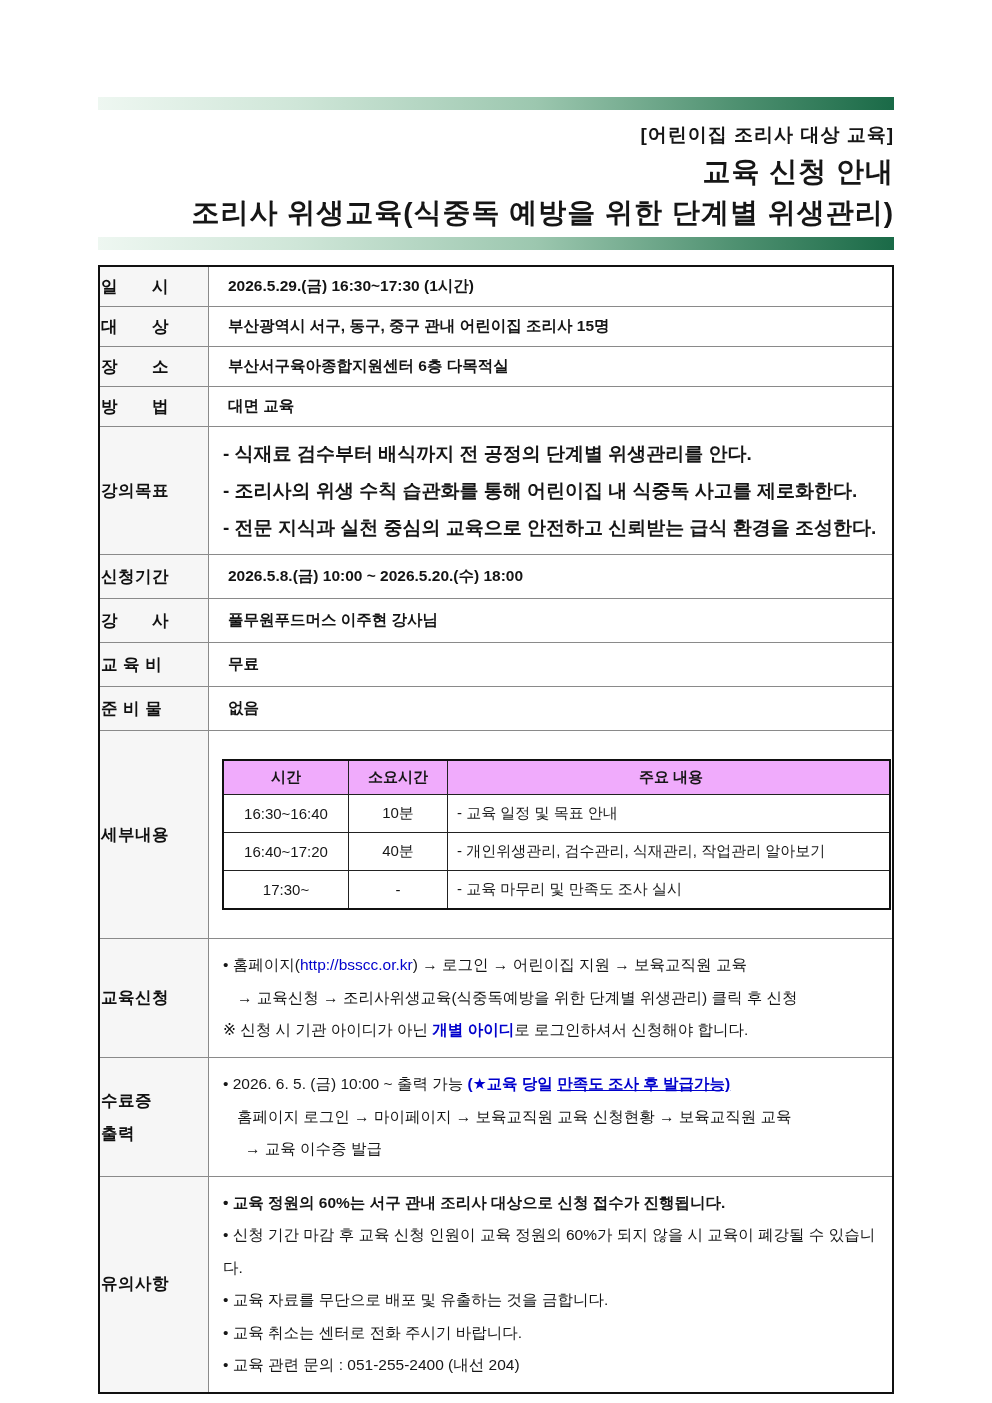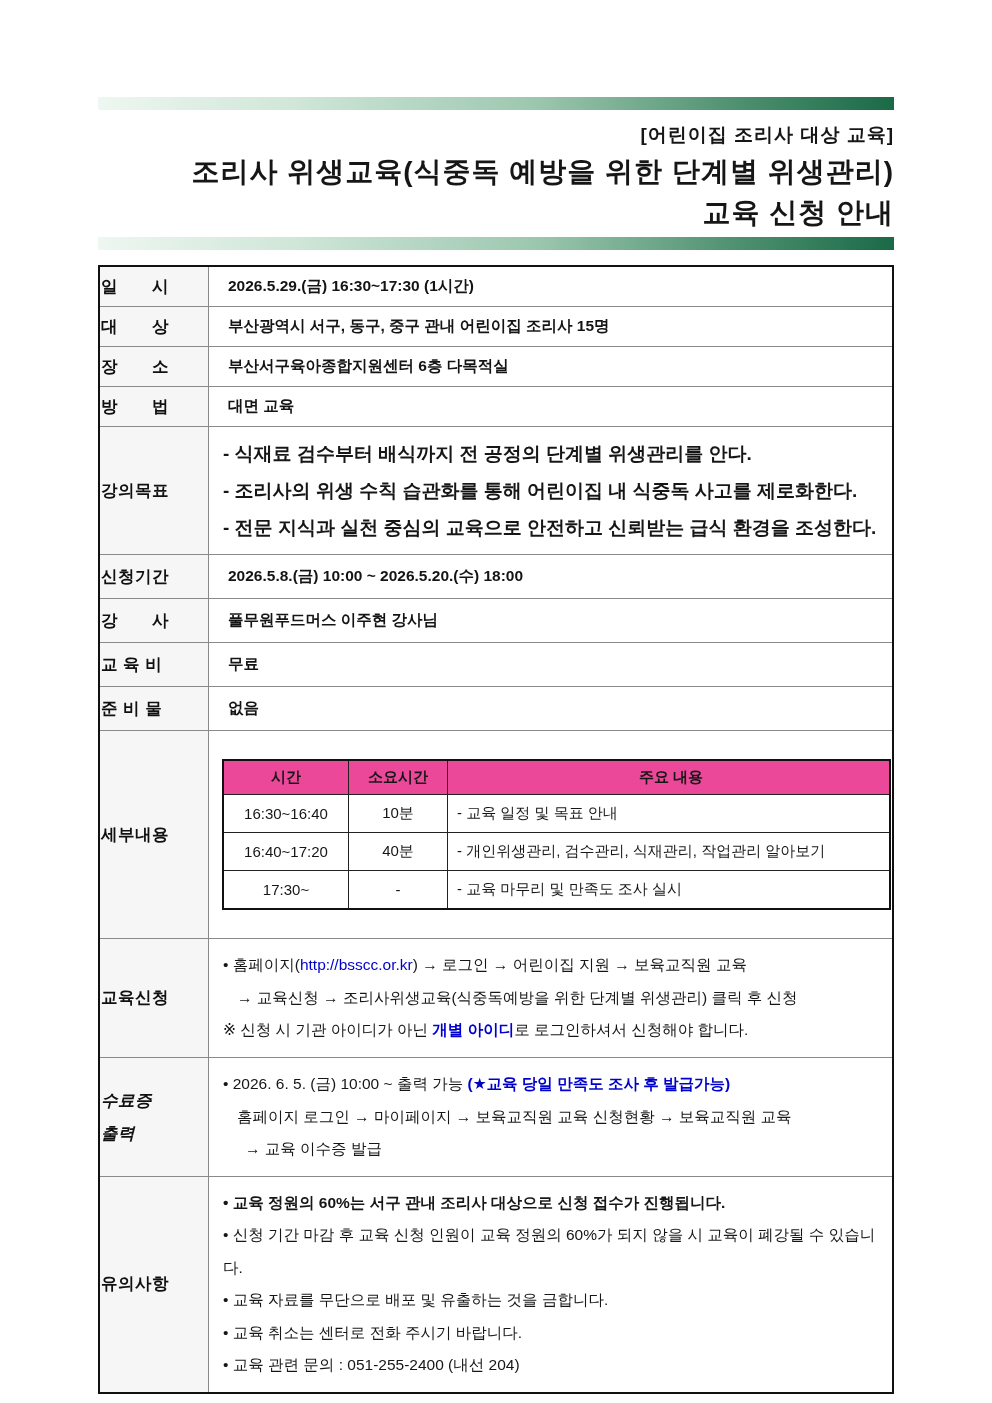--- a/index.html
+++ b/index.html
@@ -9,49 +9,49 @@
   .grad-bar{height:13px;width:100%;background:linear-gradient(90deg,#eef7f1 0%,#cfe6d8 25%,#9cc7af 55%,#4f9171 80%,#1a6a47 100%);}
   .title-block{text-align:right;padding:6px 0 4px 0;}
   .subtitle{font-size:19px;font-weight:700;letter-spacing:1px;margin:6px 0 4px 0;}
   .main-title{font-size:28px;font-weight:800;letter-spacing:1px;line-height:1.45;margin:0;}
 
   table.info{width:100%;border-collapse:collapse;border:2px solid #111;table-layout:fixed;margin-top:15px;}
   table.info td{border:1px solid #8a8a8a;vertical-align:middle;}
   td.lbl{width:106px;background:#f6f6f6;text-align:left;font-weight:700;font-size:16.5px;color:#101010;letter-spacing:.5px;}
   td.val{padding:5px 10px 5px 19px;font-size:15.5px;font-weight:600;color:#141414;}
   .h40{height:37px;} .h41{height:41px;} .h90{height:92px;} .hsched{height:205px;}
-  .happly{height:106px;margin-left:48px;} .hcert{height:103px;font-style:italic;} .hnotes{height:163px;}
+  .happly{height:106px;margin-left:48px;} .hcert{height:103px;} .hnotes{height:163px;}
 
   td.val-lines{padding:8px 10px 8px 14px;font-weight:700;font-size:19px;line-height:1.95;}
   td.par{padding:10px 12px 10px 14px;font-weight:500;font-size:15.5px;line-height:2.1;vertical-align:middle;margin-left:28px;}
   .indent1{padding-left:14px;}
   .indent2{padding-left:22px;}
   .blue{color:#0000cc;}
   .blue-b{color:#0000cc;font-weight:700;}
-  .u{}
+  .u{text-decoration:underline;}
   .bold{font-weight:700;}
   .lbl-2line{line-height:2.0;}
 
   table.sched{border-collapse:collapse;border:2px solid #111;margin-left:12px;}
   table.sched td{border:1px solid #222;font-size:15px;height:37px;text-align:center;font-weight:500;padding:0 4px;}
-  table.sched tr.head td{height:33px;font-weight:700;background:#ec4899;}
+  table.sched tr.head td{height:33px;font-weight:700;background:#f0abfc;}
   table.sched td.c1{width:116px;} table.sched td.c2{width:90px;text-align:center;}
   table.sched td.c3{width:428px;text-align:left;padding-left:9px;}
 </style>
 </head>
 <body>
 
 <div class="page">
 
   <div class="grad-bar"></div>
 
   <div class="title-block">
     <div class="subtitle">[어린이집 조리사 대상 교육]</div>
+    <div class="main-title">교육 신청 안내</div>
     <div class="main-title">조리사 위생교육(식중독 예방을 위한 단계별 위생관리)</div>
-    <div class="main-title">교육 신청 안내</div>
   </div>
 
   <div class="grad-bar"></div>
 
   <table class="info">
     <tbody>
         <tr>
       <td class="lbl h40">일　　시</td>
       <td class="val">2026.5.29.(금) 16:30~17:30 (1시간)</td>
     </tr>

